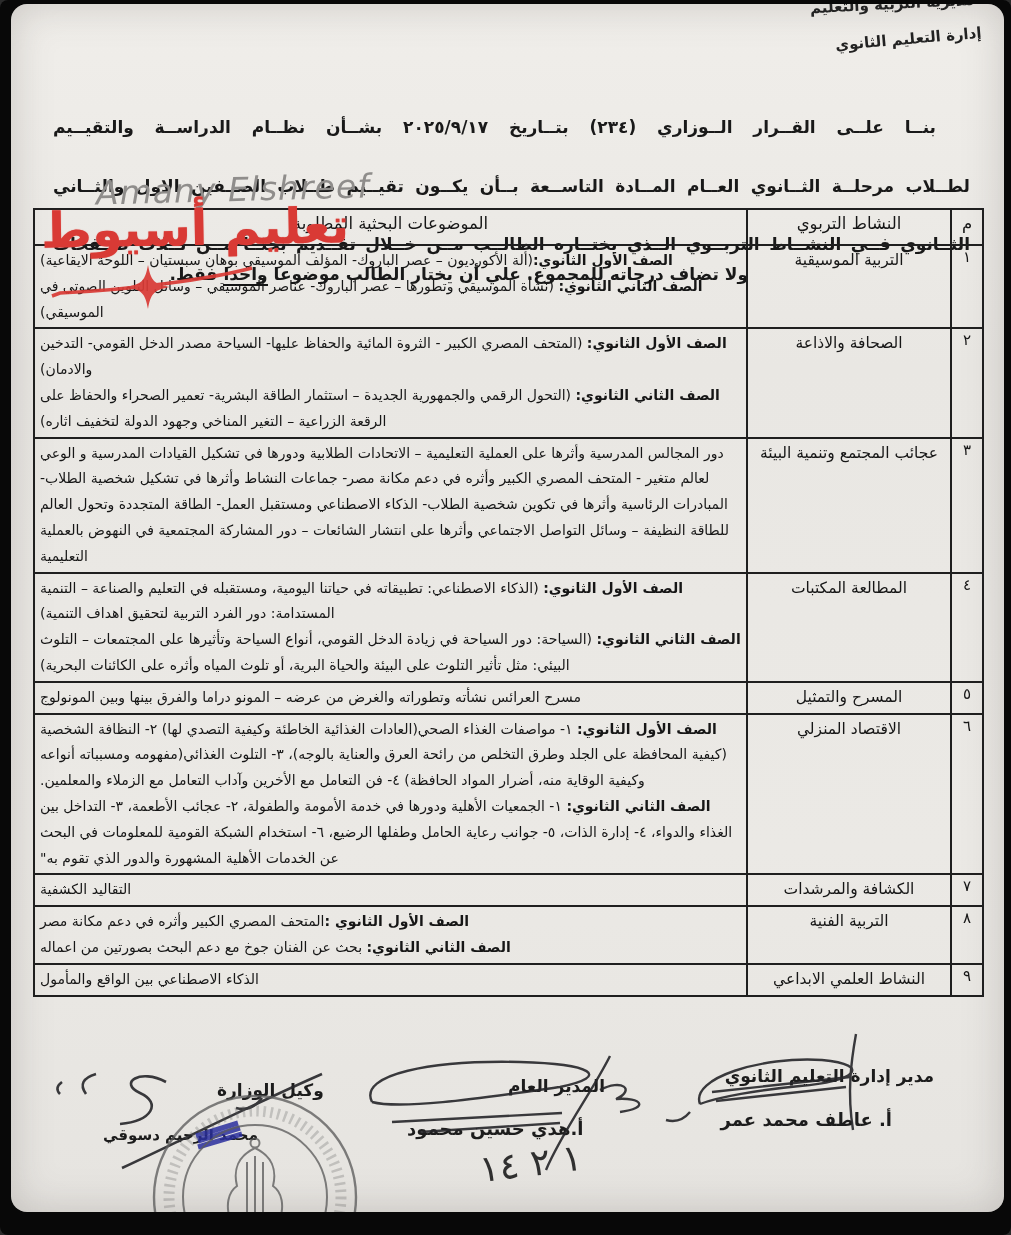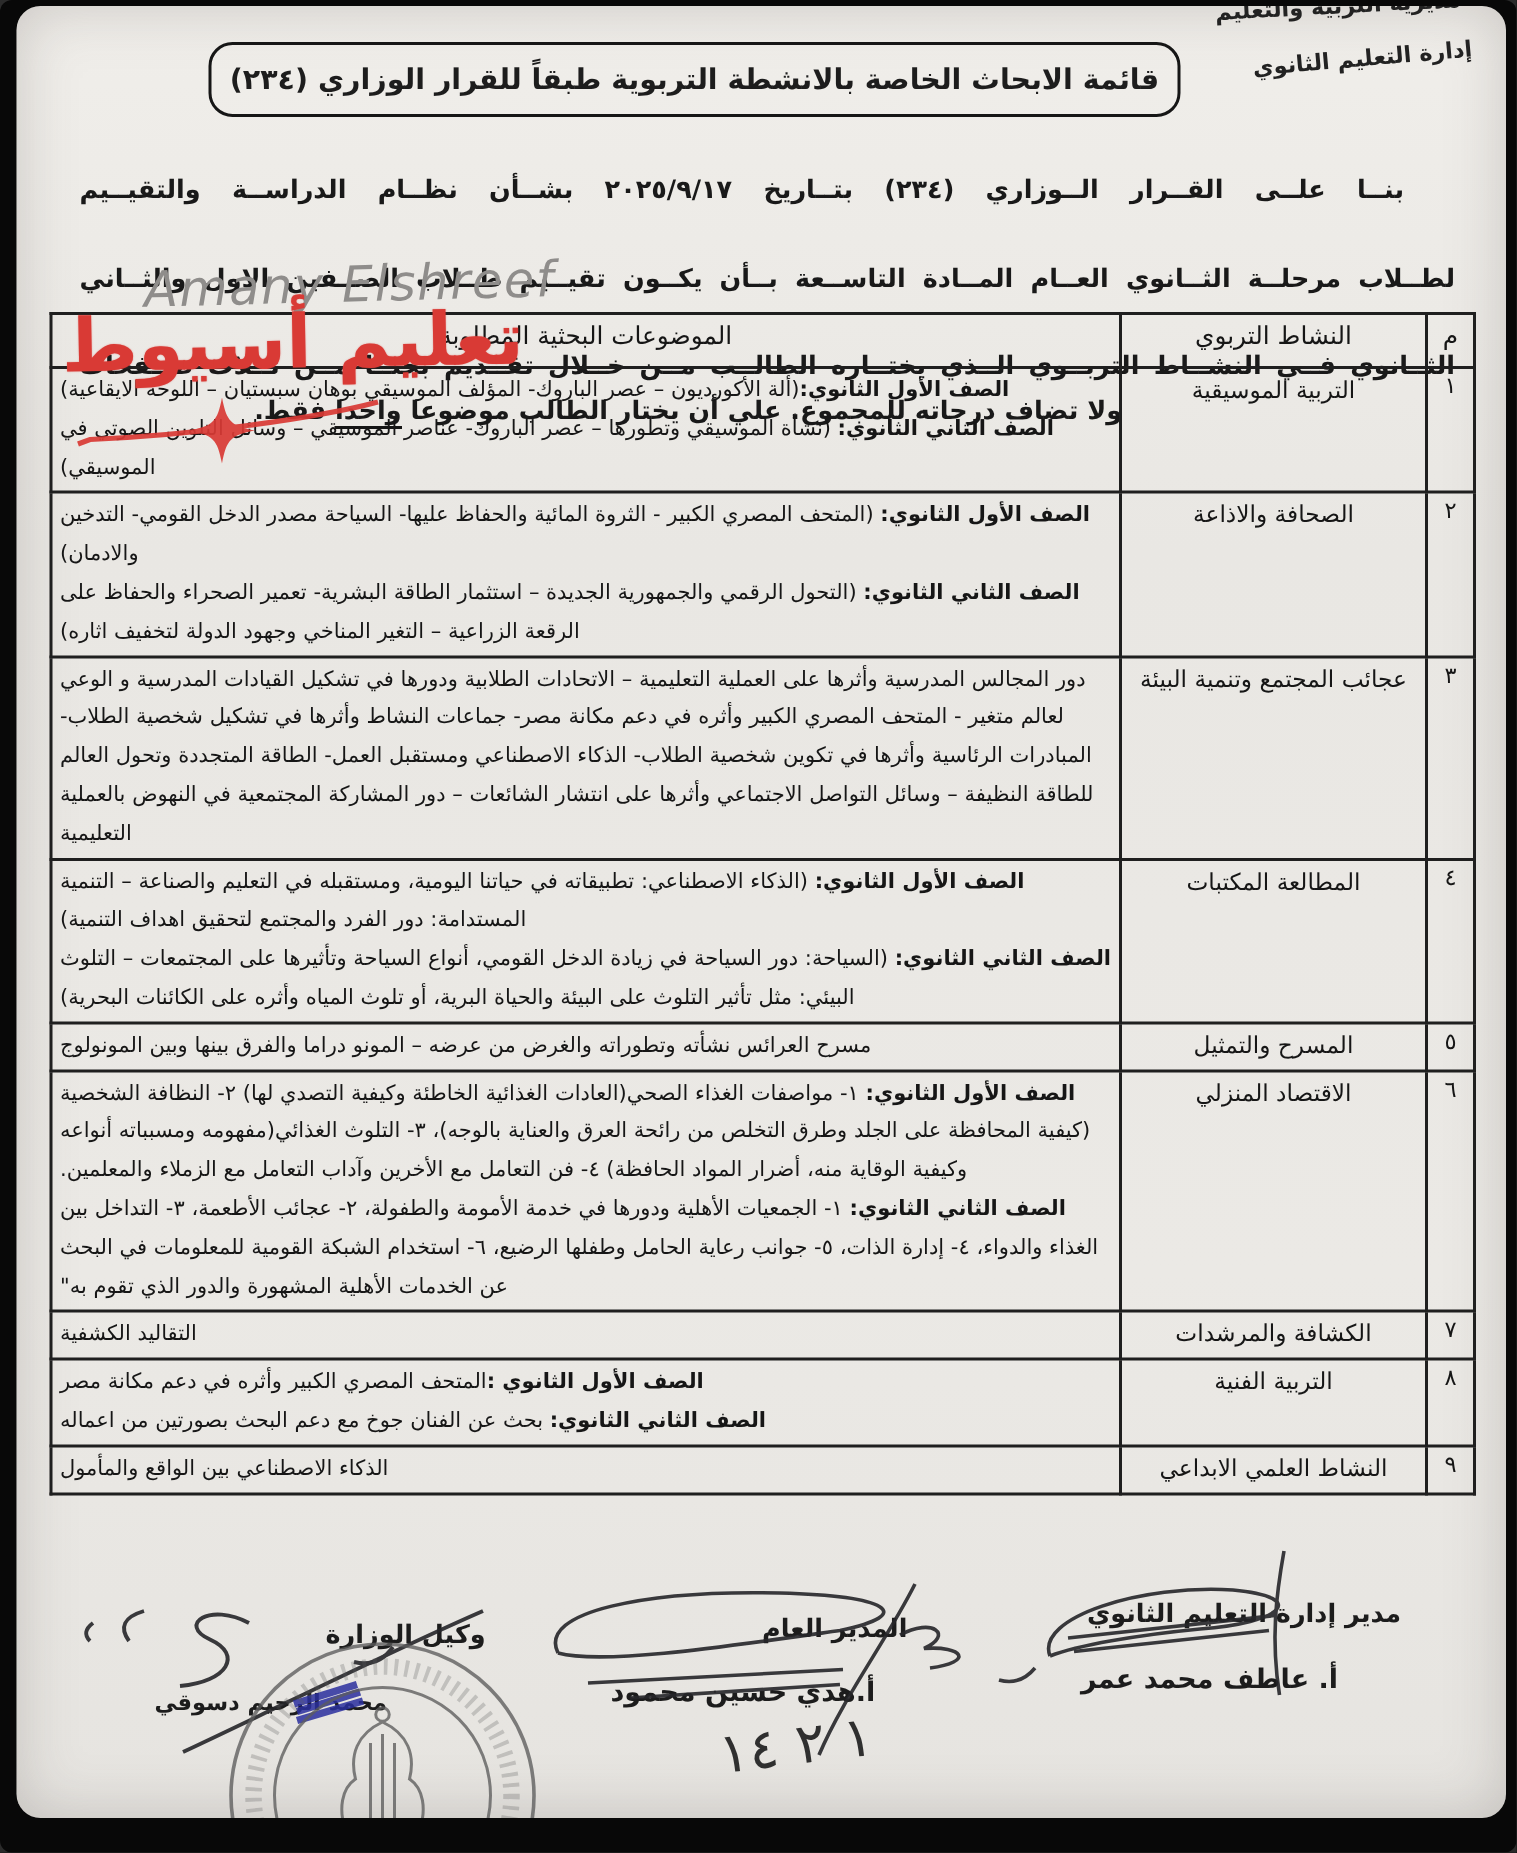--- a/index.html
+++ b/index.html
@@ -67,23 +67,20 @@
 </style>
 </head>
 <body>
 
 <div class="page">
   <div class="paper">
 
     <div class="dept dept-1">مديرية التربية والتعليم</div>
     <div class="dept dept-2">إدارة التعليم الثانوي</div>
 
-    <div class="title-box">
-      <span>قائمة الابحاث الخاصة بالانشطة التربوية طبقاً للقرار الوزاري (٢٣٤)</span>
-    </div>
 
     <div class="intro">
       <div class="jline first">بنــا علــى القــرار الــوزاري (٢٣٤) بتــاريخ ٢٠٢٥/٩/١٧ بشــأن نظــام الدراســة والتقيــيم</div>
       <div class="jline">لطــلاب مرحلــة الثــانوي العــام المــادة التاســعة بــأن يكــون تقيــيم طــلاب الصــفين الاول والثــاني</div>
       <div class="jline">الثــانوي فــي النشــاط التربــوي الــذي يختــاره الطالــب مــن خــلال تقــديم بحثــاً مــن ثــلاث صــفحات</div>
       <div class="lastline"><span>ولا تضاف درجاته للمجموع. علي أن يختار الطالب موضوعا </span><span class="uword">واحدا</span><span> فقط.</span></div>
     </div>
 
     <div class="wm-name">Amany Elshreef</div>
     <div class="wm-red">تعليم أسيوط</div>
@@ -120,21 +117,21 @@
         <td class="num">٣</td>
         <td class="act">عجائب المجتمع وتنمية البيئة</td>
         <td class="topics">
           <div><span>دور المجالس المدرسية وأثرها على العملية التعليمية – الاتحادات الطلابية ودورها في تشكيل القيادات المدرسية و الوعي لعالم متغير - المتحف المصري الكبير وأثره في دعم مكانة مصر- جماعات النشاط وأثرها في تشكيل شخصية الطلاب- المبادرات الرئاسية وأثرها في تكوين شخصية الطلاب- الذكاء الاصطناعي ومستقبل العمل- الطاقة المتجددة وتحول العالم للطاقة النظيفة – وسائل التواصل الاجتماعي وأثرها على انتشار الشائعات – دور المشاركة المجتمعية في النهوض بالعملية التعليمية</span></div>
         </td>
       </tr>
       <tr>
         <td class="num">٤</td>
         <td class="act">المطالعة المكتبات</td>
         <td class="topics">
-          <div><b>الصف الأول الثانوي:</b><span> (الذكاء الاصطناعي: تطبيقاته في حياتنا اليومية، ومستقبله في التعليم والصناعة – التنمية المستدامة: دور الفرد والمجتمع لتحقيق اهداف التنمية)</span></div>
+          <div><b>الصف الأول الثانوي:</b><span> (الذكاء الاصطناعي: تطبيقاته في حياتنا اليومية، ومستقبله في التعليم والصناعة – التنمية المستدامة: دور الفرد التربية لتحقيق اهداف التنمية)</span></div>
           <div><b>الصف الثاني الثانوي:</b><span> (السياحة: دور السياحة في زيادة الدخل القومي، أنواع السياحة وتأثيرها على المجتمعات – التلوث البيئي: مثل تأثير التلوث على البيئة والحياة البرية، أو تلوث المياه وأثره على الكائنات البحرية)</span></div>
         </td>
       </tr>
       <tr>
         <td class="num">٥</td>
         <td class="act">المسرح والتمثيل</td>
         <td class="topics">
           <div><span>مسرح العرائس نشأته وتطوراته والغرض من عرضه – المونو دراما والفرق بينها وبين المونولوج</span></div>
         </td>
       </tr>

